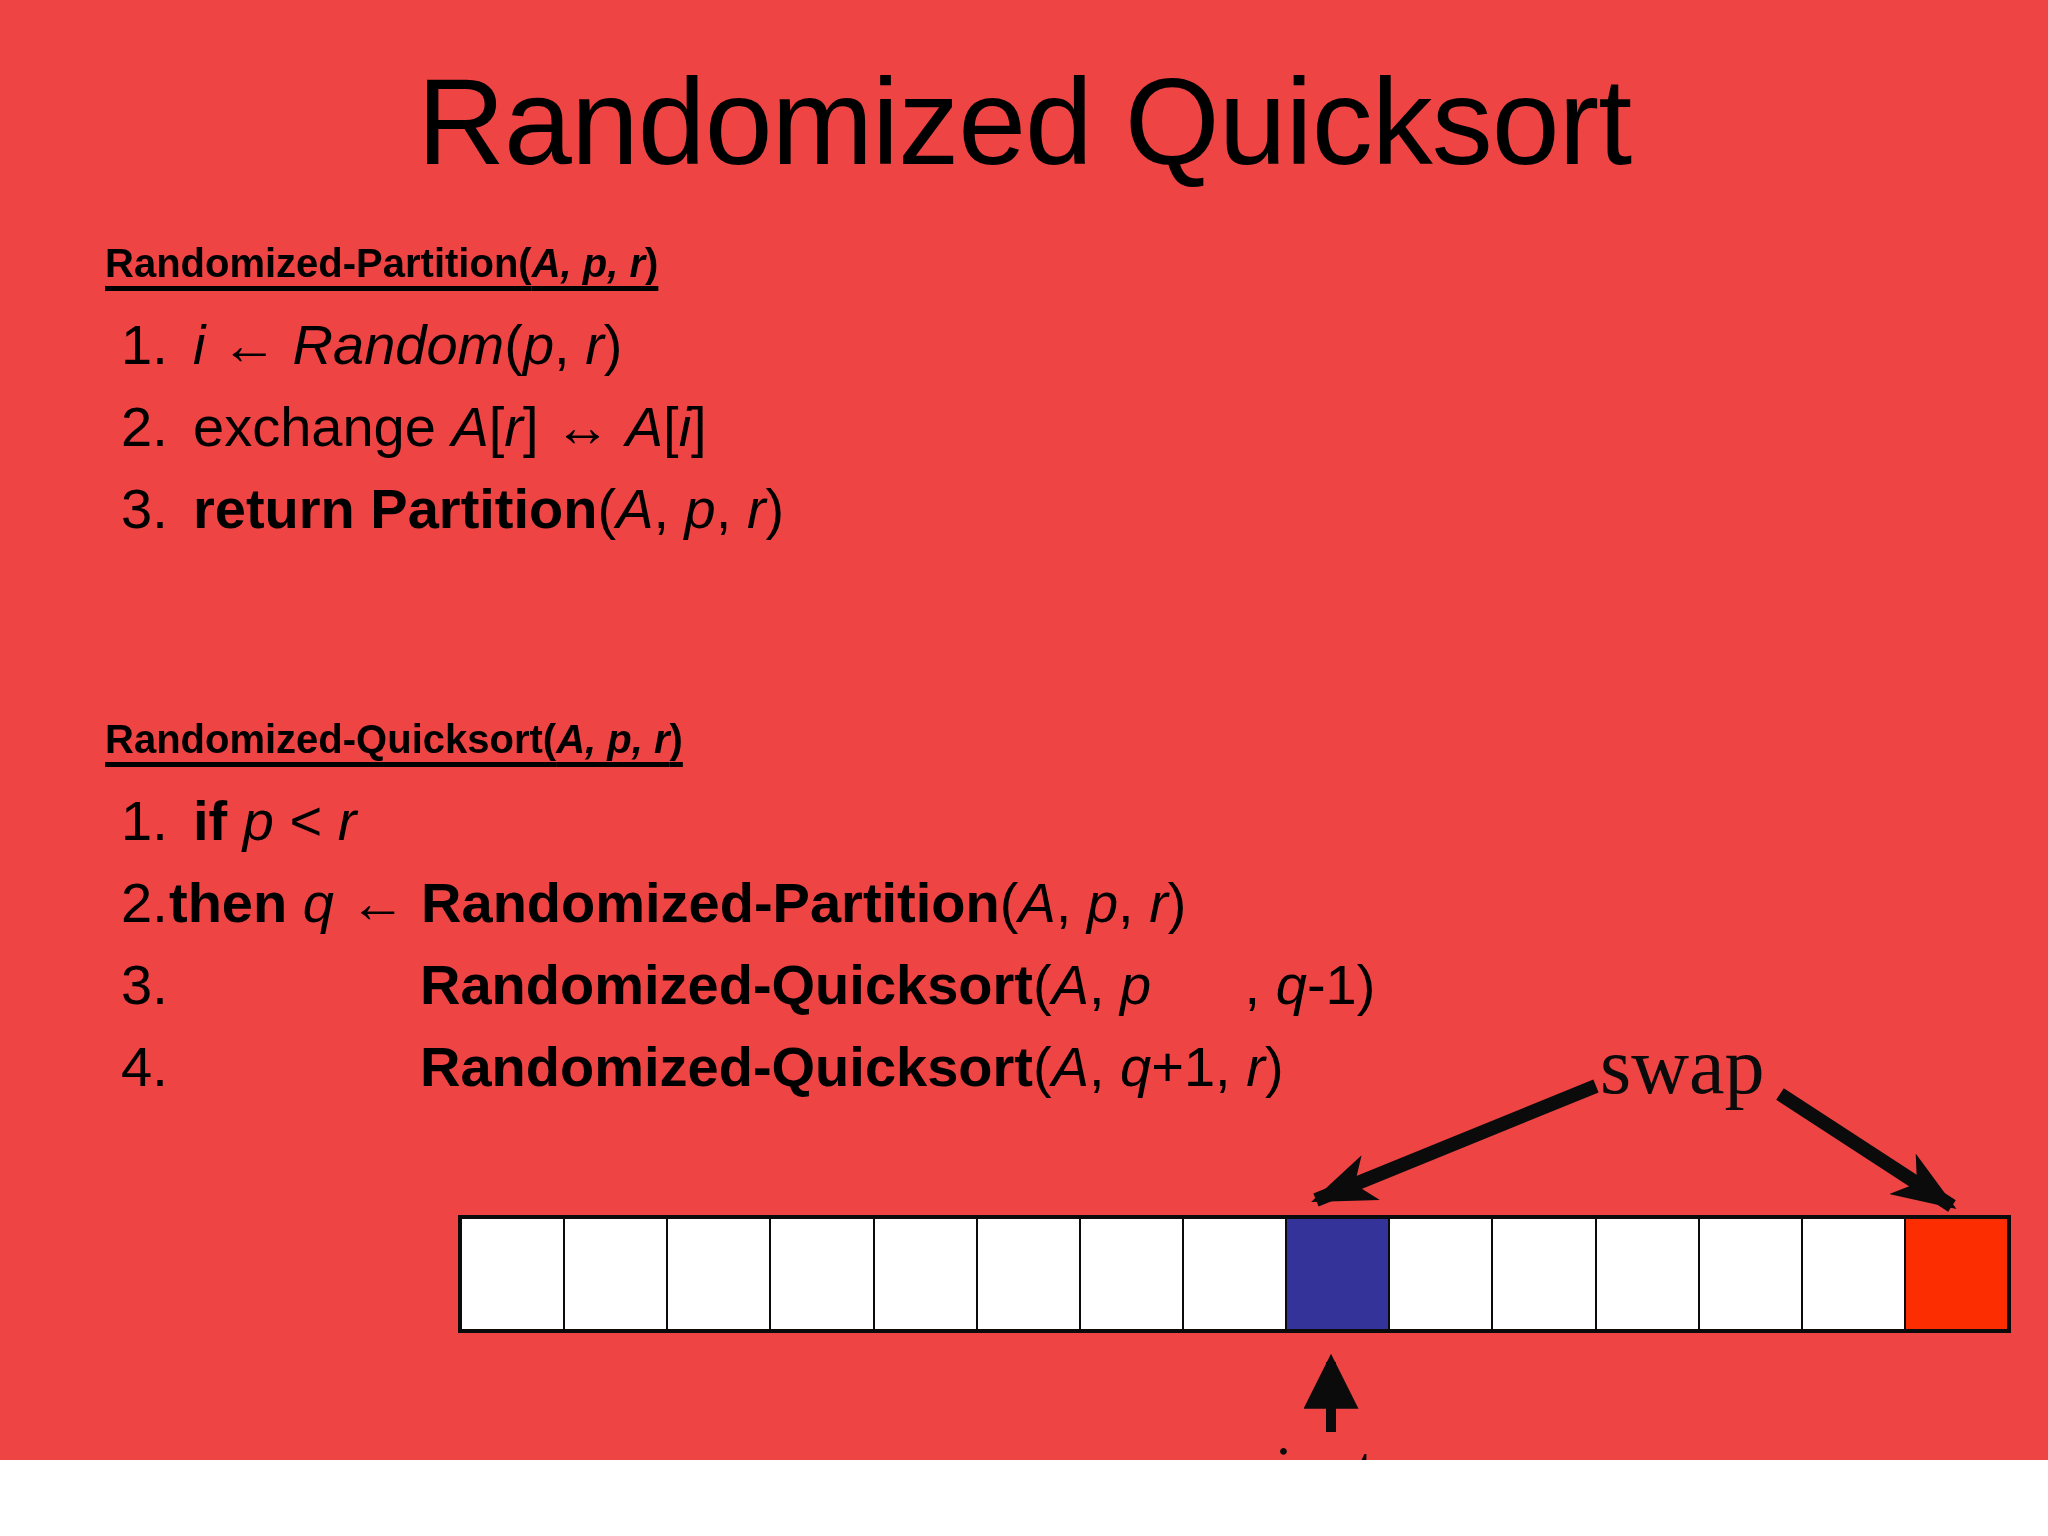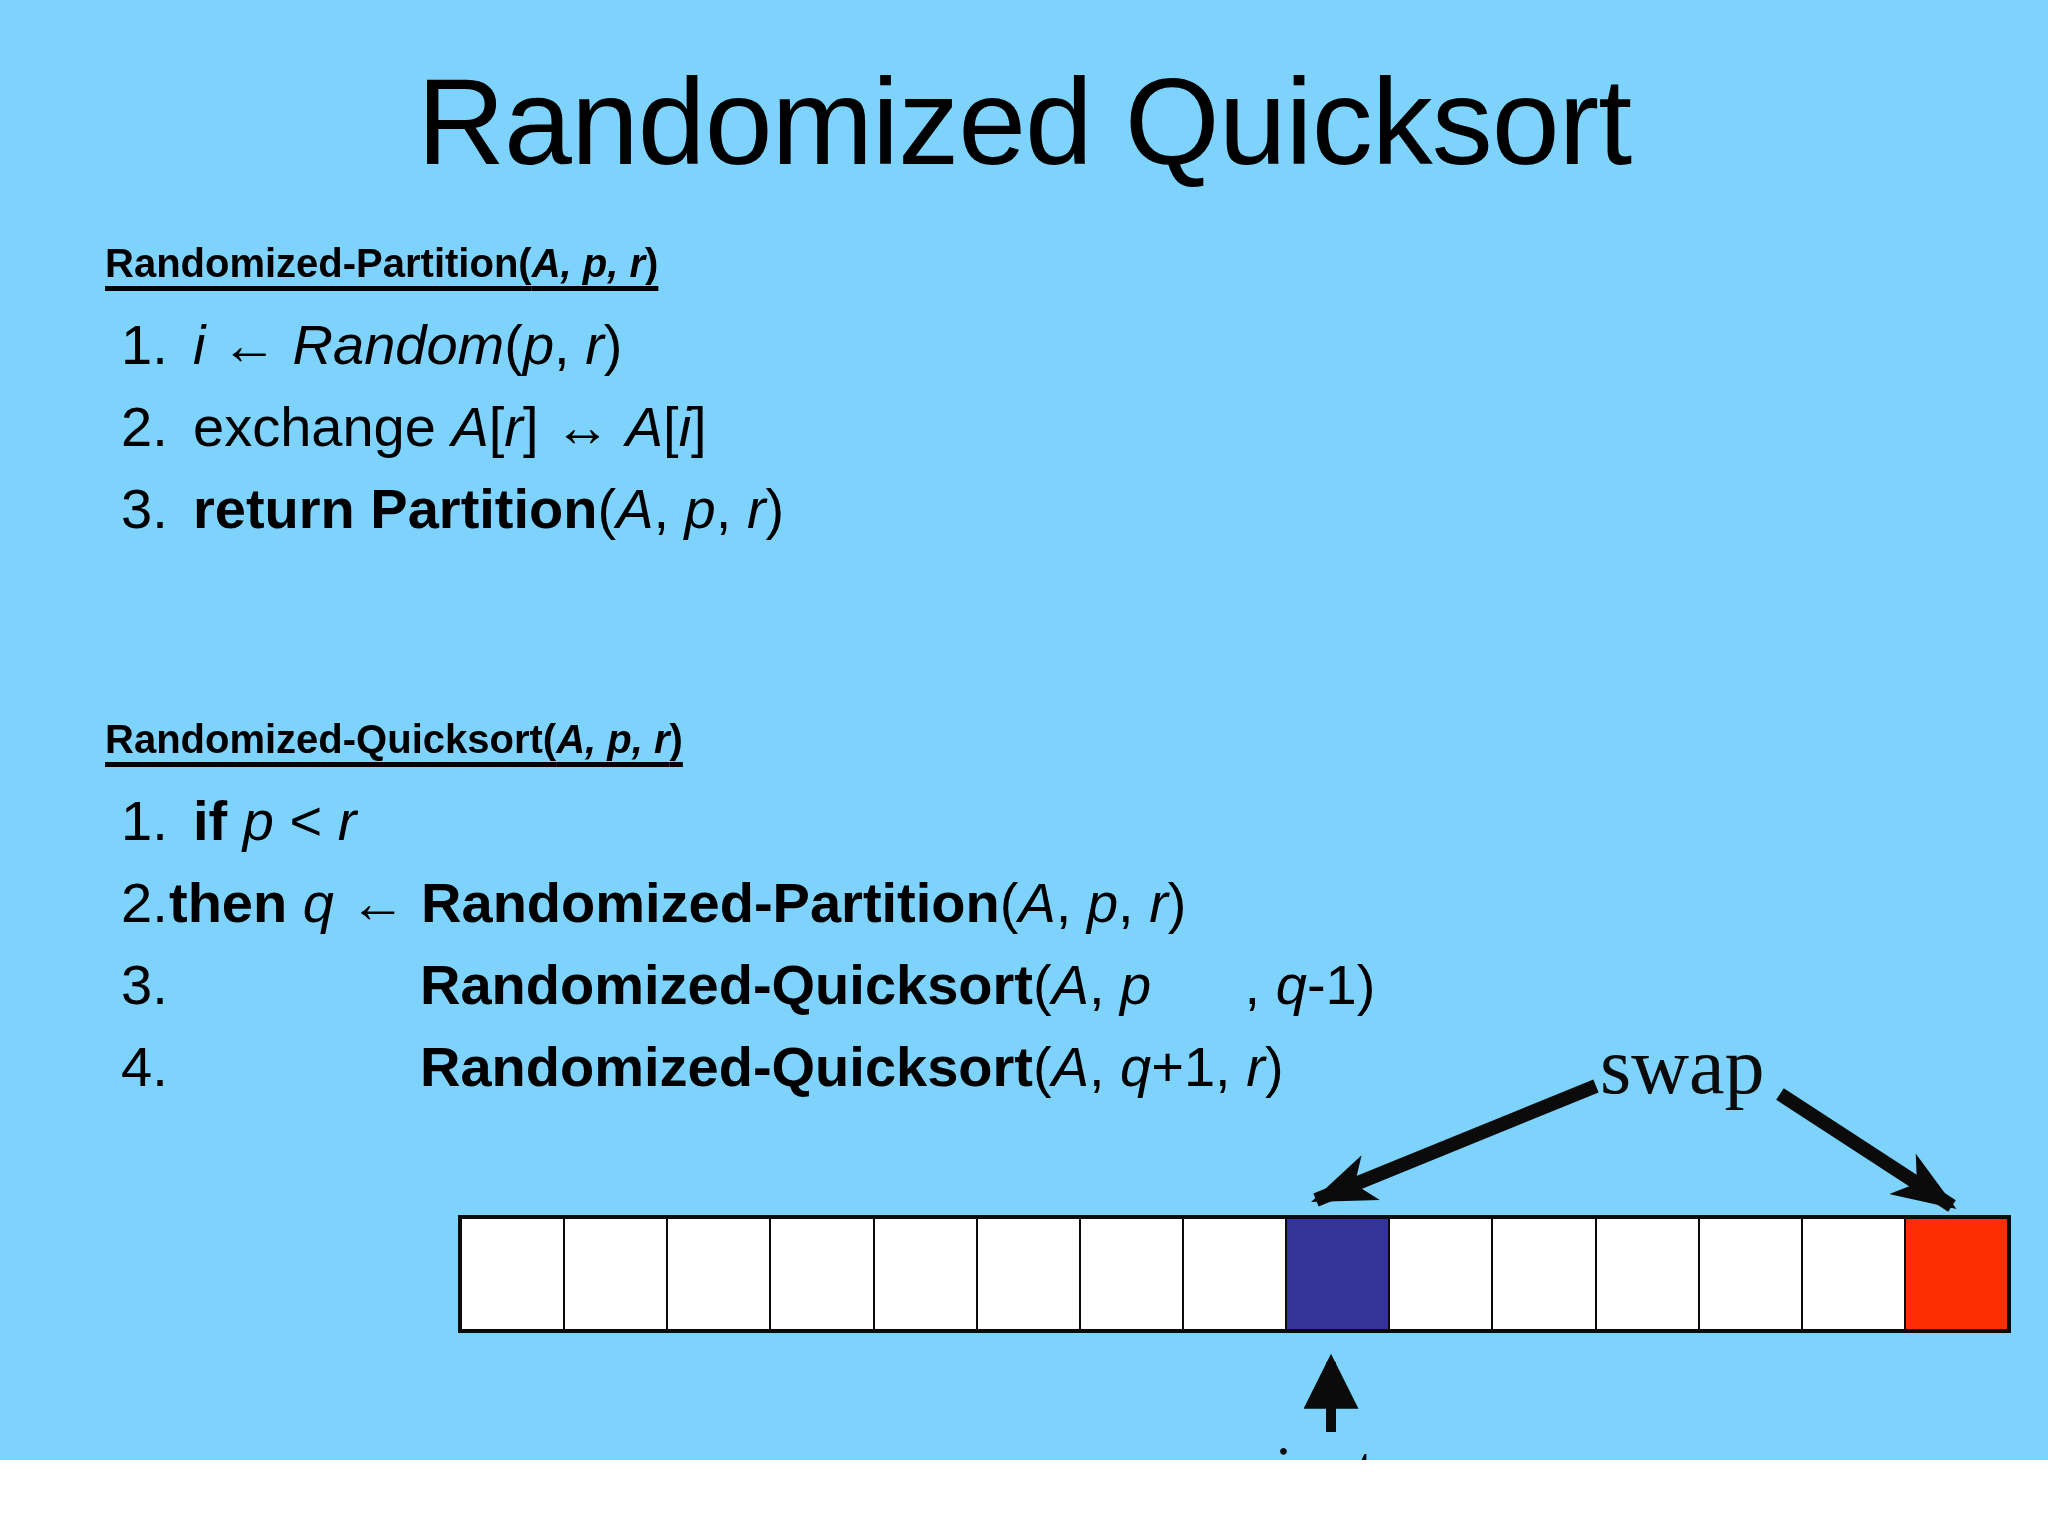--- a/index.html
+++ b/index.html
@@ -1,17 +1,17 @@
 <!DOCTYPE html>
 <html><head>
 <meta charset="utf-8">
 <style>
   html,body { margin:0; padding:0; background:#ffffff; }
   .slide {
-    position:relative; width:2048px; height:1460px; background:#7dd3fc;
+    position:relative; width:2048px; height:1460px; background:#ef4444;
     overflow:hidden; font-family:"Liberation Sans", sans-serif; color:#000;
   }
   .slide-title {
     position:absolute; top:52px; left:0; width:100%;
     text-align:center; font-size:122px; font-weight:400; letter-spacing:-1px;
     white-space:nowrap;
   }
   .proc { position:absolute; left:105px; width:1400px; }
   #proc-0 { top:222px; }
   #proc-1 { top:698px; }

